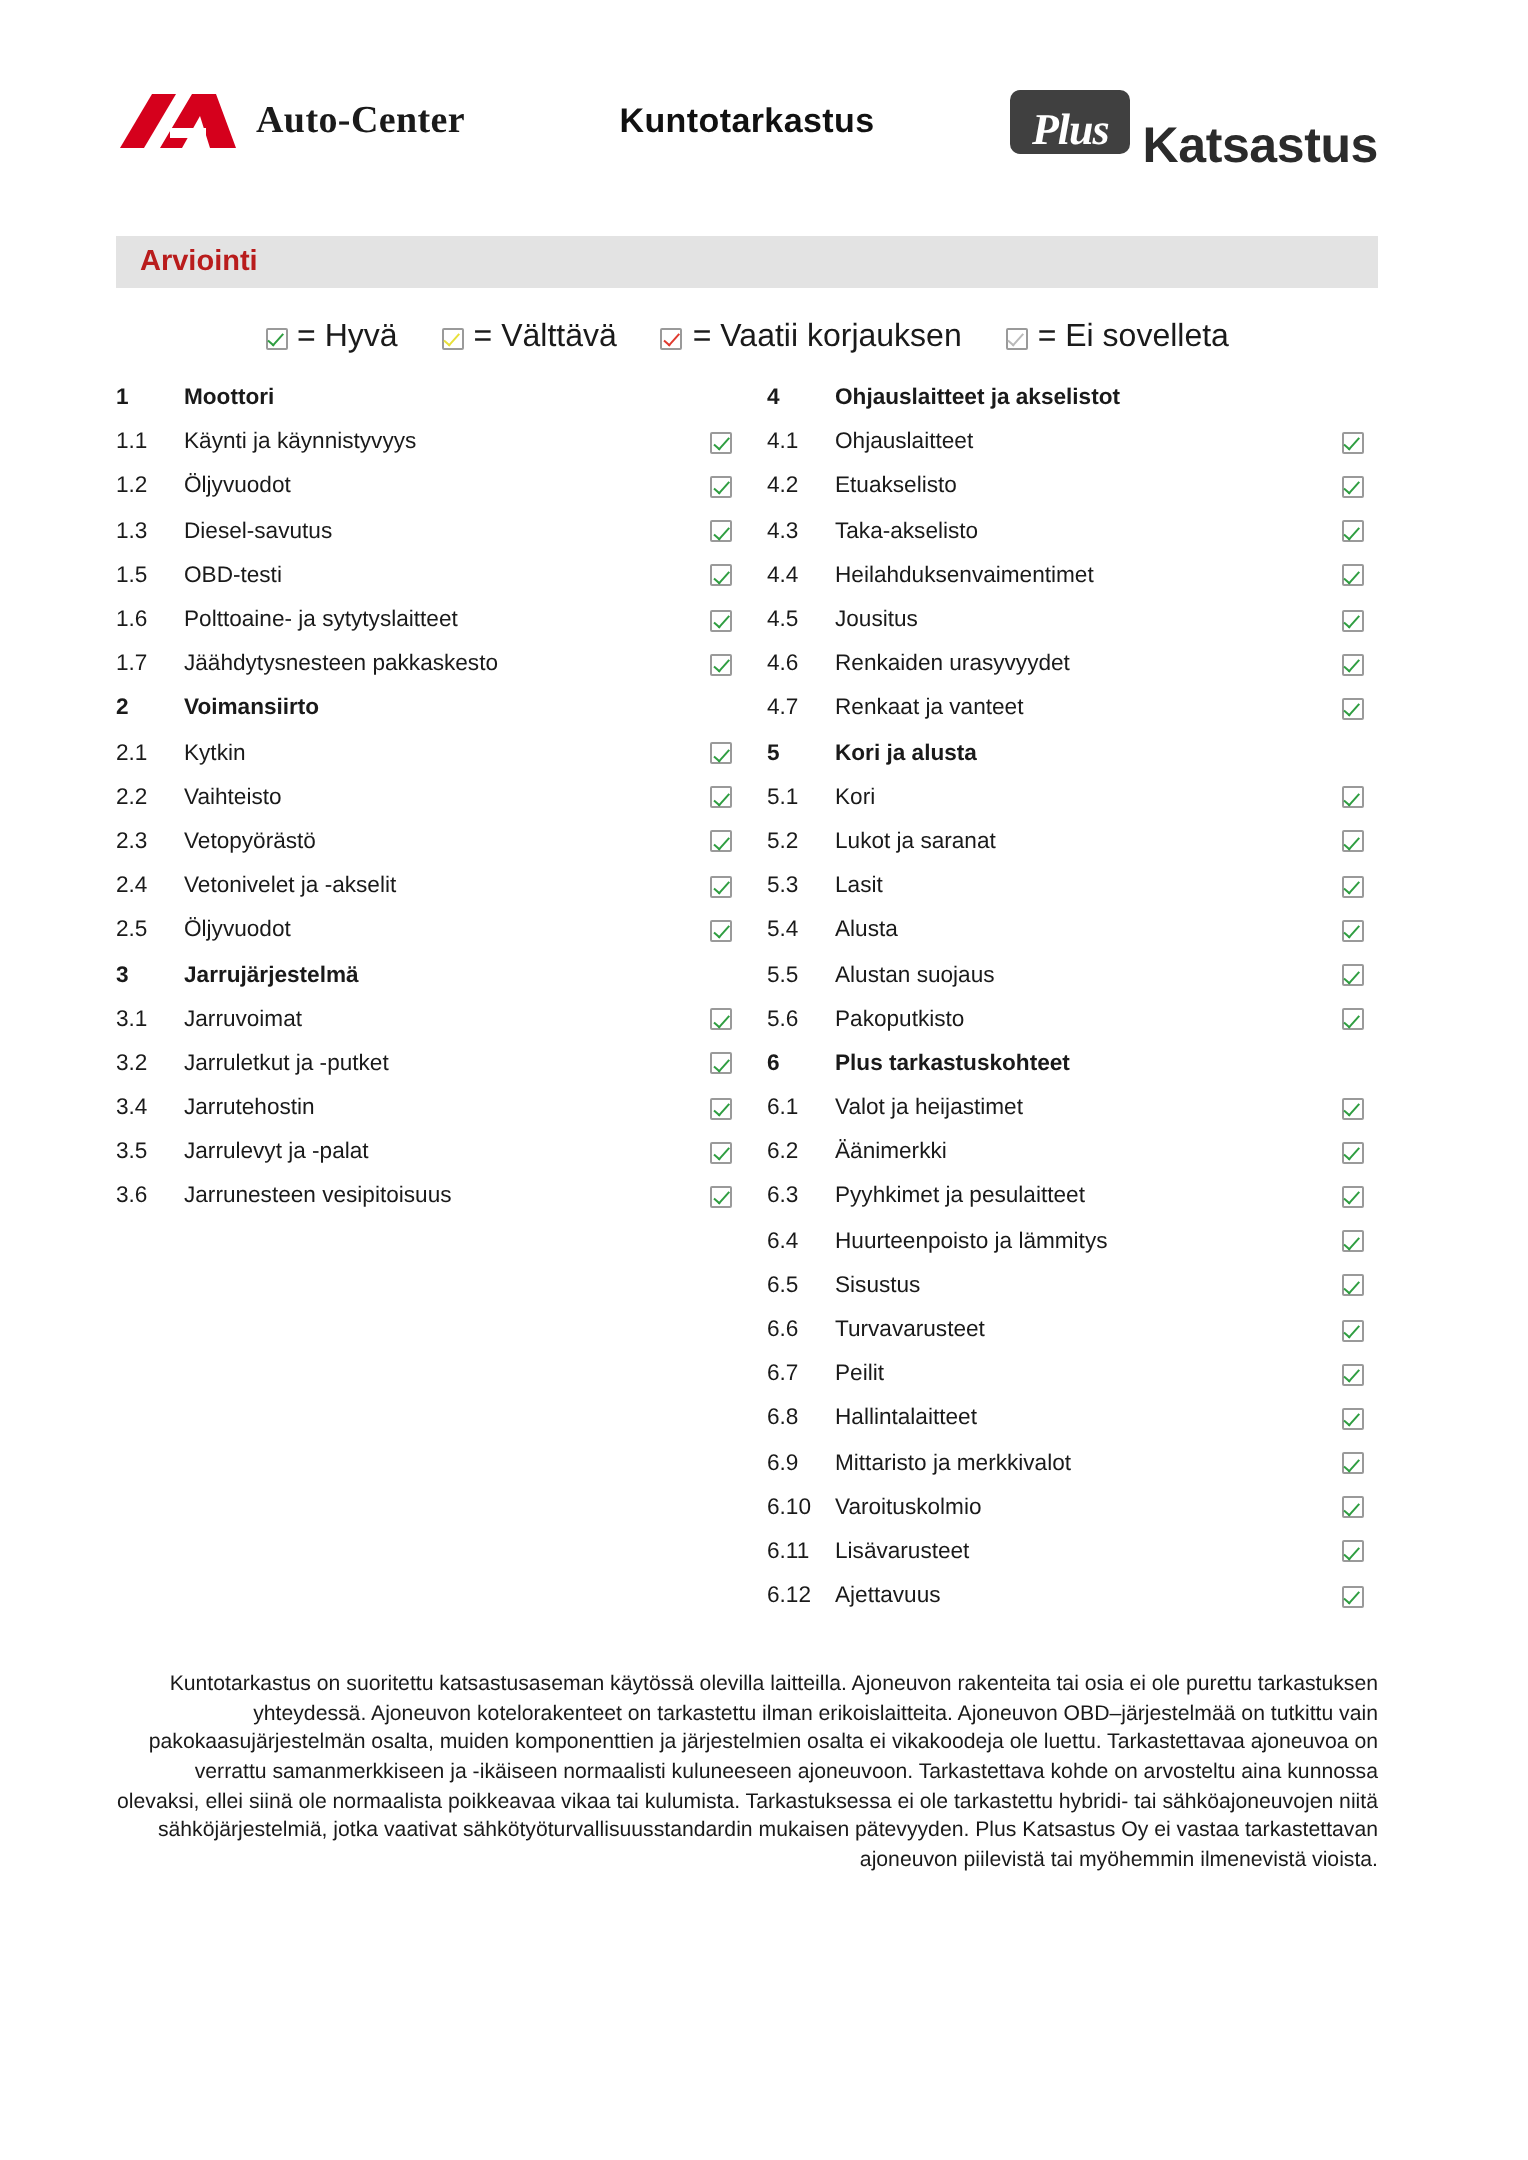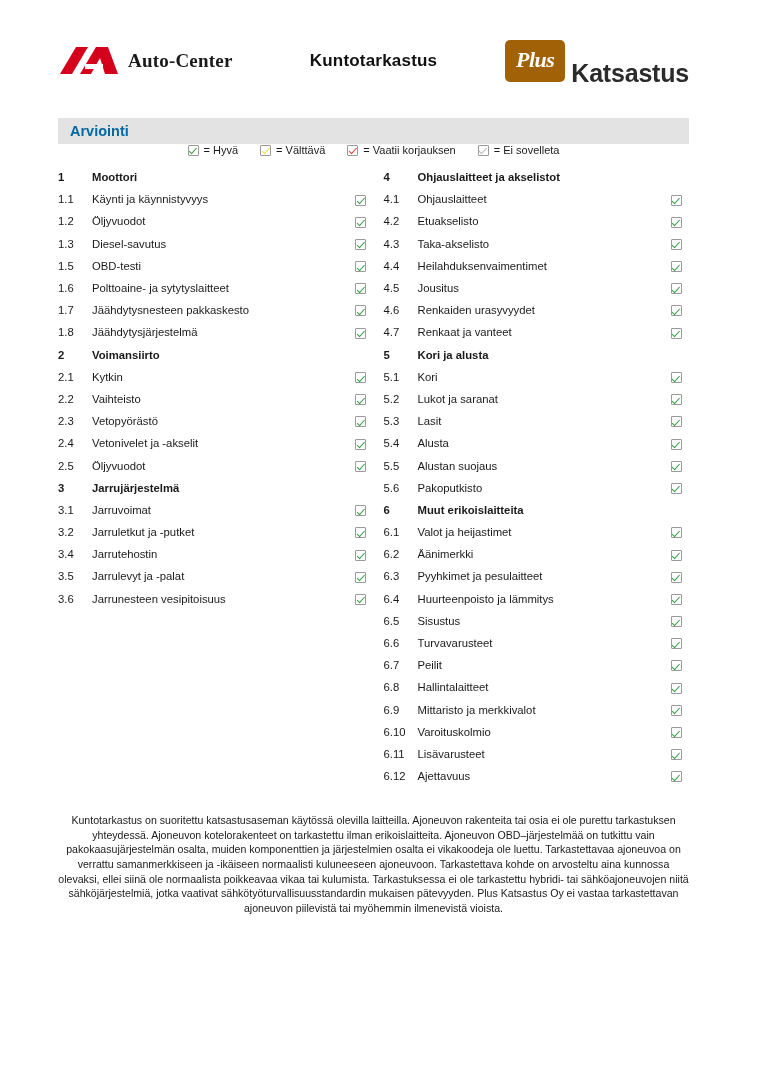--- a/index.html
+++ b/index.html
@@ -62,28 +62,28 @@
     letter-spacing: 0.2px;
   }
   .logo-right {
     display: flex;
     align-items: center;
     gap: 6px;
     width: 230px;
     justify-content: flex-end;
   }
   .plus-badge {
-    background: #a16207;
+    background: #404040;
     color: #ffffff;
     font-family: "Liberation Serif", serif;
     font-style: italic;
     font-weight: bold;
     font-size: 22px;
     line-height: 1;
-    padding: 9px 11px 11px 11px;
+    padding: 9px 11px 1px 11px;
     border-radius: 5px;
     letter-spacing: -0.5px;
   }
   .katsastus-word {
     font-family: "Liberation Sans", sans-serif;
     font-weight: bold;
     font-size: 25px;
     color: #2b2b2b;
     letter-spacing: -0.2px;
     margin-top: 24px;
@@ -95,29 +95,30 @@
     background: #e3e3e3;
     height: 26px;
     display: flex;
     align-items: center;
     padding-left: 12px;
     box-sizing: border-box;
   }
   .section-bar span {
     font-weight: bold;
     font-size: 14.5px;
-    color: #0369a1;
+    color: #b91c1c;
   }
 
   
   .legend {
+    margin-top: 16px;
     display: flex;
     justify-content: center;
     gap: 22px;
-    font-size: 11px;
+    font-size: 16px;
     color: #1a1a1a;
   }
   .legend-item {
     display: flex;
     align-items: center;
     gap: 5px;
   }
 
   
   .cb {
@@ -182,21 +183,21 @@
   .row.head .lbl {
     font-weight: bold;
   }
 
   
   .notice {
     margin-top: 26px;
     font-size: 10.6px;
     line-height: 14.6px;
     color: #1a1a1a;
-    text-align: center;
+    text-align: right;
   }
 
   
   .footer {
     position: absolute;
     left: 58px;
     right: 58px;
     bottom: 36px;
     display: flex;
     justify-content: space-between;
@@ -291,25 +292,20 @@
         <div class="row">
           <div class="num">1.6</div>
           <div class="lbl">Polttoaine- ja sytytyslaitteet</div>
           <div class="box"><span class="cb green"></span></div>
         </div>
         <div class="row">
           <div class="num">1.7</div>
           <div class="lbl">Jäähdytysnesteen pakkaskesto</div>
           <div class="box"><span class="cb green"></span></div>
         </div>
-        <div class="row">
-          <div class="num">1.8</div>
-          <div class="lbl">Jäähdytysjärjestelmä</div>
-          <div class="box"><span class="cb green"></span></div>
-        </div>
         <div class="row head">
           <div class="num">2</div>
           <div class="lbl">Voimansiirto</div>
           <div class="box"></div>
         </div>
         <div class="row">
           <div class="num">2.1</div>
           <div class="lbl">Kytkin</div>
           <div class="box"><span class="cb green"></span></div>
         </div>
@@ -435,21 +431,21 @@
           <div class="lbl">Alustan suojaus</div>
           <div class="box"><span class="cb green"></span></div>
         </div>
         <div class="row">
           <div class="num">5.6</div>
           <div class="lbl">Pakoputkisto</div>
           <div class="box"><span class="cb green"></span></div>
         </div>
         <div class="row head">
           <div class="num">6</div>
-          <div class="lbl">Muut erikoislaitteita</div>
+          <div class="lbl">Plus tarkastuskohteet</div>
           <div class="box"></div>
         </div>
         <div class="row">
           <div class="num">6.1</div>
           <div class="lbl">Valot ja heijastimet</div>
           <div class="box"><span class="cb green"></span></div>
         </div>
         <div class="row">
           <div class="num">6.2</div>
           <div class="lbl">Äänimerkki</div>

